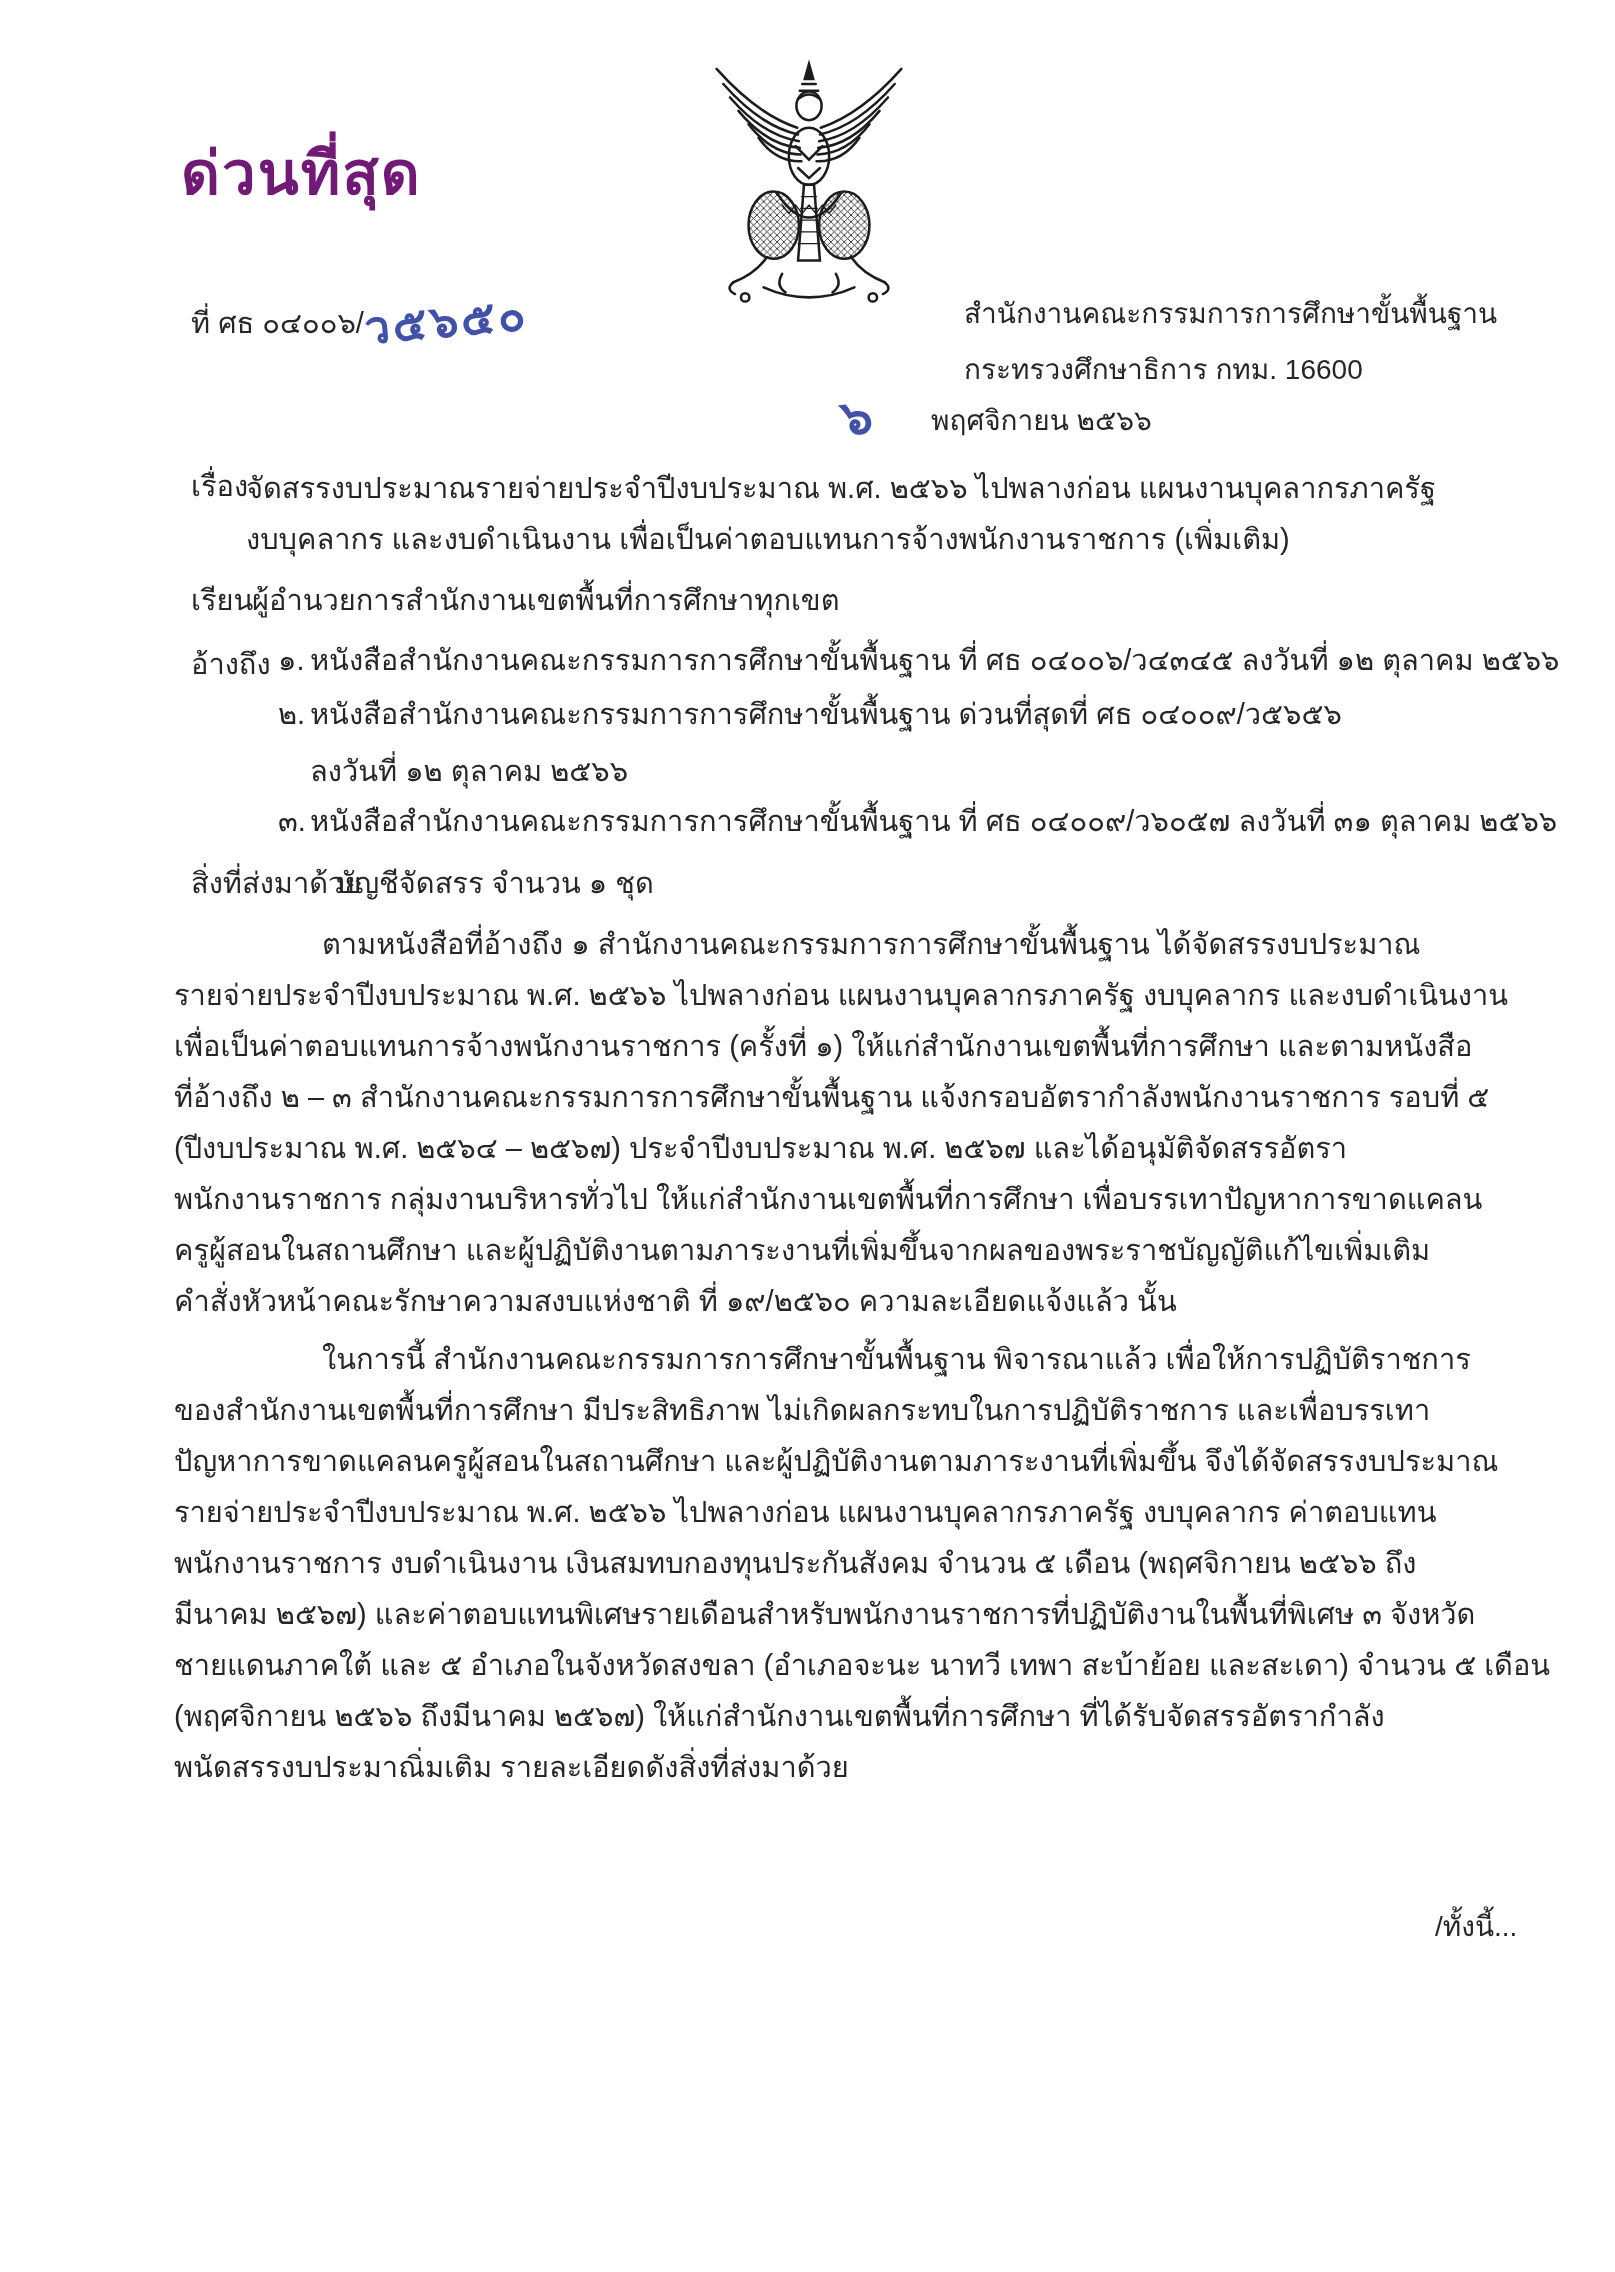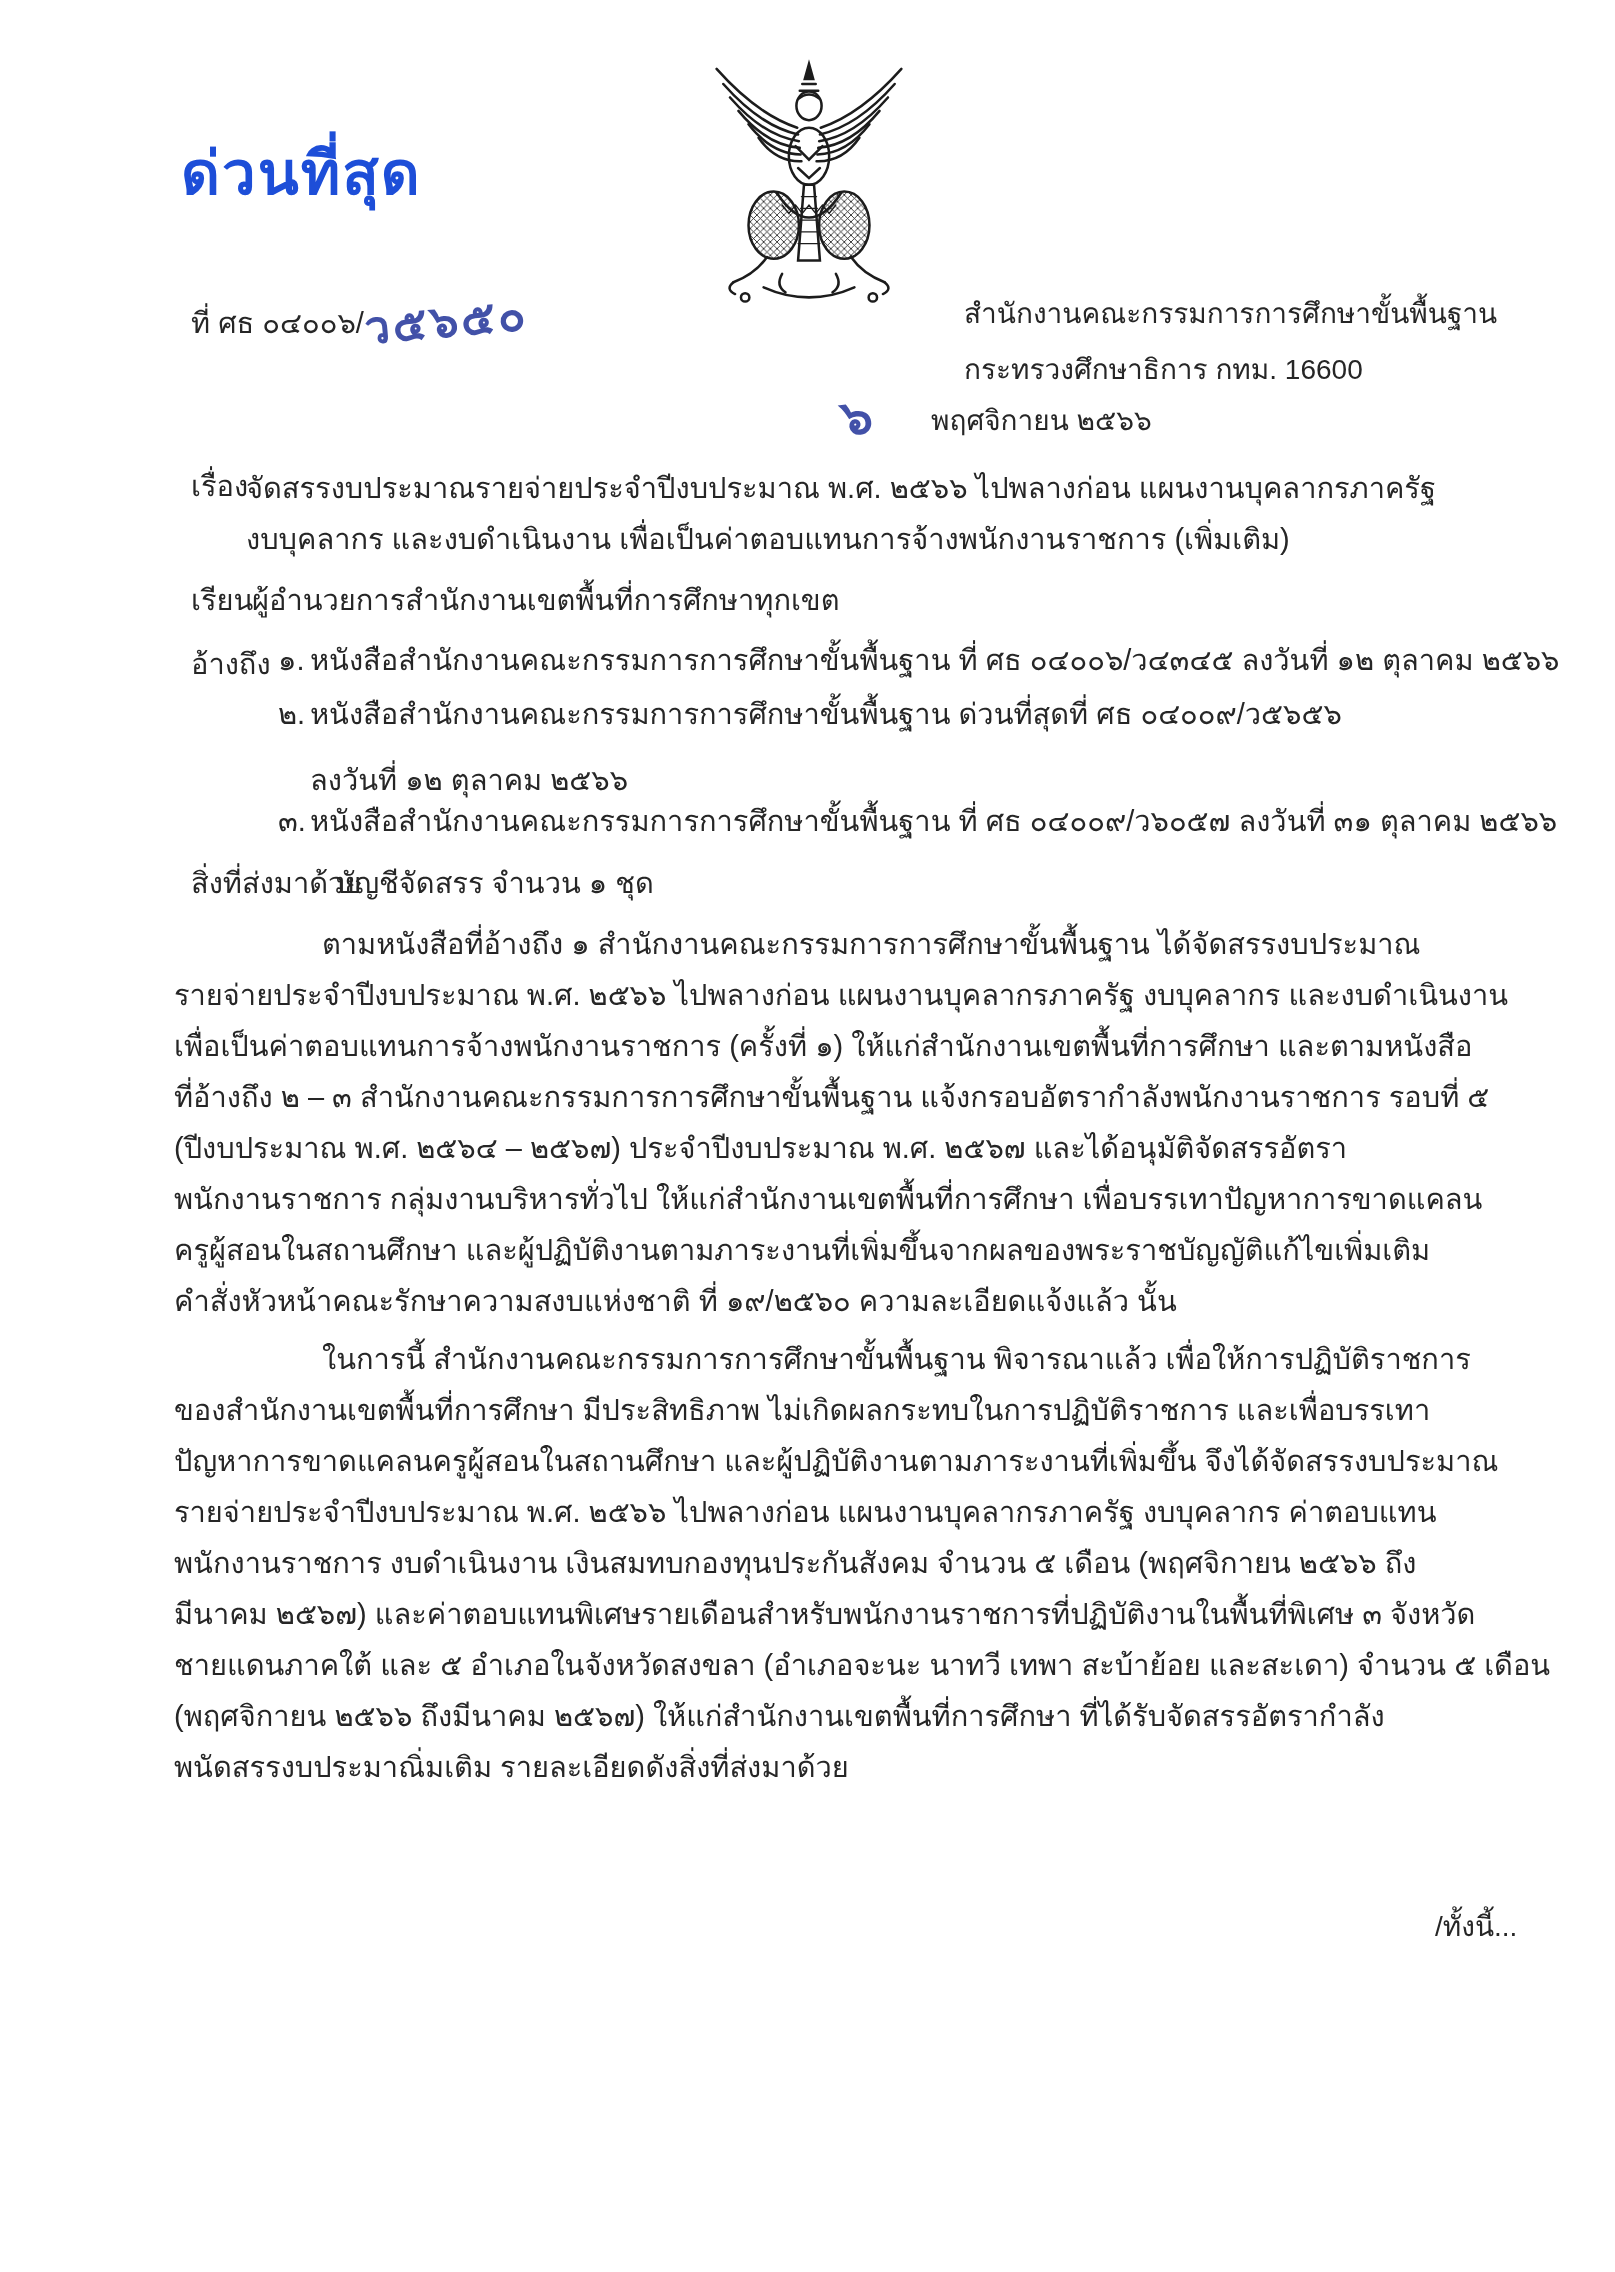--- a/index.html
+++ b/index.html
@@ -10,21 +10,21 @@
     font-family:"Liberation Sans", sans-serif;
     color:#262626;
     overflow:hidden;
   }
   .abs{position:absolute;}
   .ln{white-space:nowrap;}
   
   .stamp{
     left:181px;top:125px;
     font-size:60px;font-weight:700;
-    color:#1d4ed8;
+    color:#701a75;
     letter-spacing:2px;
   }
   
   .docno{left:191px;top:281px;font-size:29px;}
   .hand{
     color:#4251a8;
     font-size:45px;font-weight:600;
     display:inline-block;
     transform:rotate(-5deg) translateY(3.9px);
     letter-spacing:2.9px;
@@ -142,21 +142,21 @@
     <div class="txt ln">ผู้อำนวยการสำนักงานเขตพื้นที่การศึกษาทุกเขต</div>
   </div>
 
   <div class="abs sec refs">
     <div class="lbl">อ้างถึง</div>
 
     <div class="item ln" style="top:0;"><span class="no">๑.</span><span>หนังสือสำนักงานคณะกรรมการการศึกษาขั้นพื้นฐาน ที่ ศธ ๐๔๐๐๖/ว๔๓๔๕ ลงวันที่ ๑๒ ตุลาคม ๒๕๖๖</span></div>
 
     <div class="item ln" style="top:54px;"><span class="no">๒.</span><span>หนังสือสำนักงานคณะกรรมการการศึกษาขั้นพื้นฐาน ด่วนที่สุดที่ ศธ ๐๔๐๐๙/ว๕๖๕๖</span></div>
 
-    <div class="cont ln" style="top:116px;">ลงวันที่ ๑๒ ตุลาคม ๒๕๖๖</div>
+    <div class="cont ln" style="top:107px;">ลงวันที่ ๑๒ ตุลาคม ๒๕๖๖</div>
 
     <div class="item ln" style="top:161px;"><span class="no">๓.</span><span>หนังสือสำนักงานคณะกรรมการการศึกษาขั้นพื้นฐาน ที่ ศธ ๐๔๐๐๙/ว๖๐๕๗ ลงวันที่ ๓๑ ตุลาคม ๒๕๖๖</span></div>
   </div>
 
   <div class="abs sec encl">
     <div class="lbl">สิ่งที่ส่งมาด้วย</div>
     <div class="txt ln">บัญชีจัดสรร จำนวน ๑ ชุด</div>
   </div>
 
   <div class="abs para p1">

